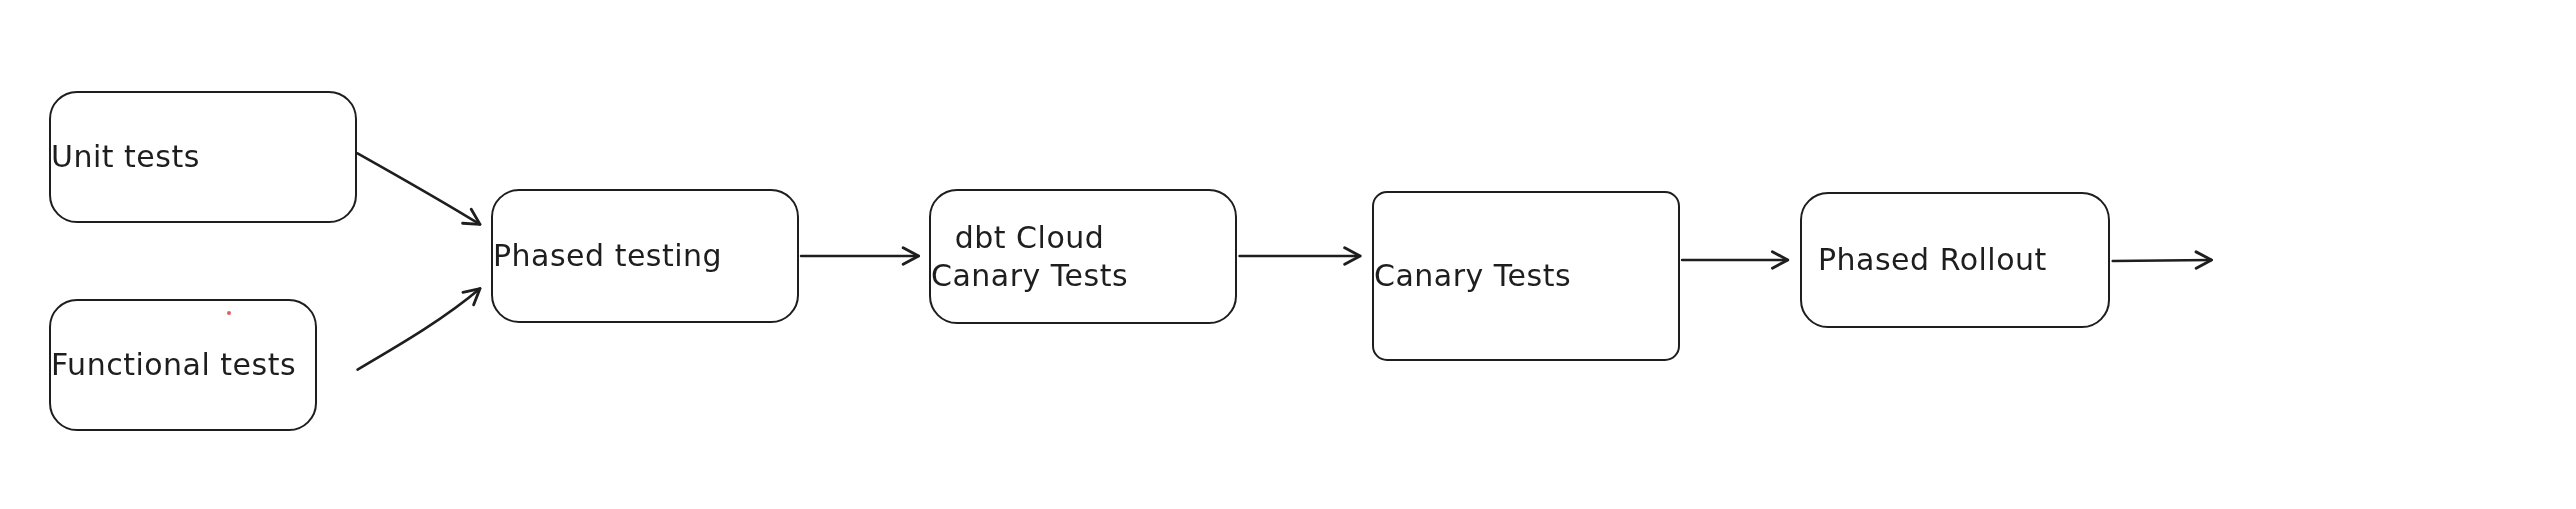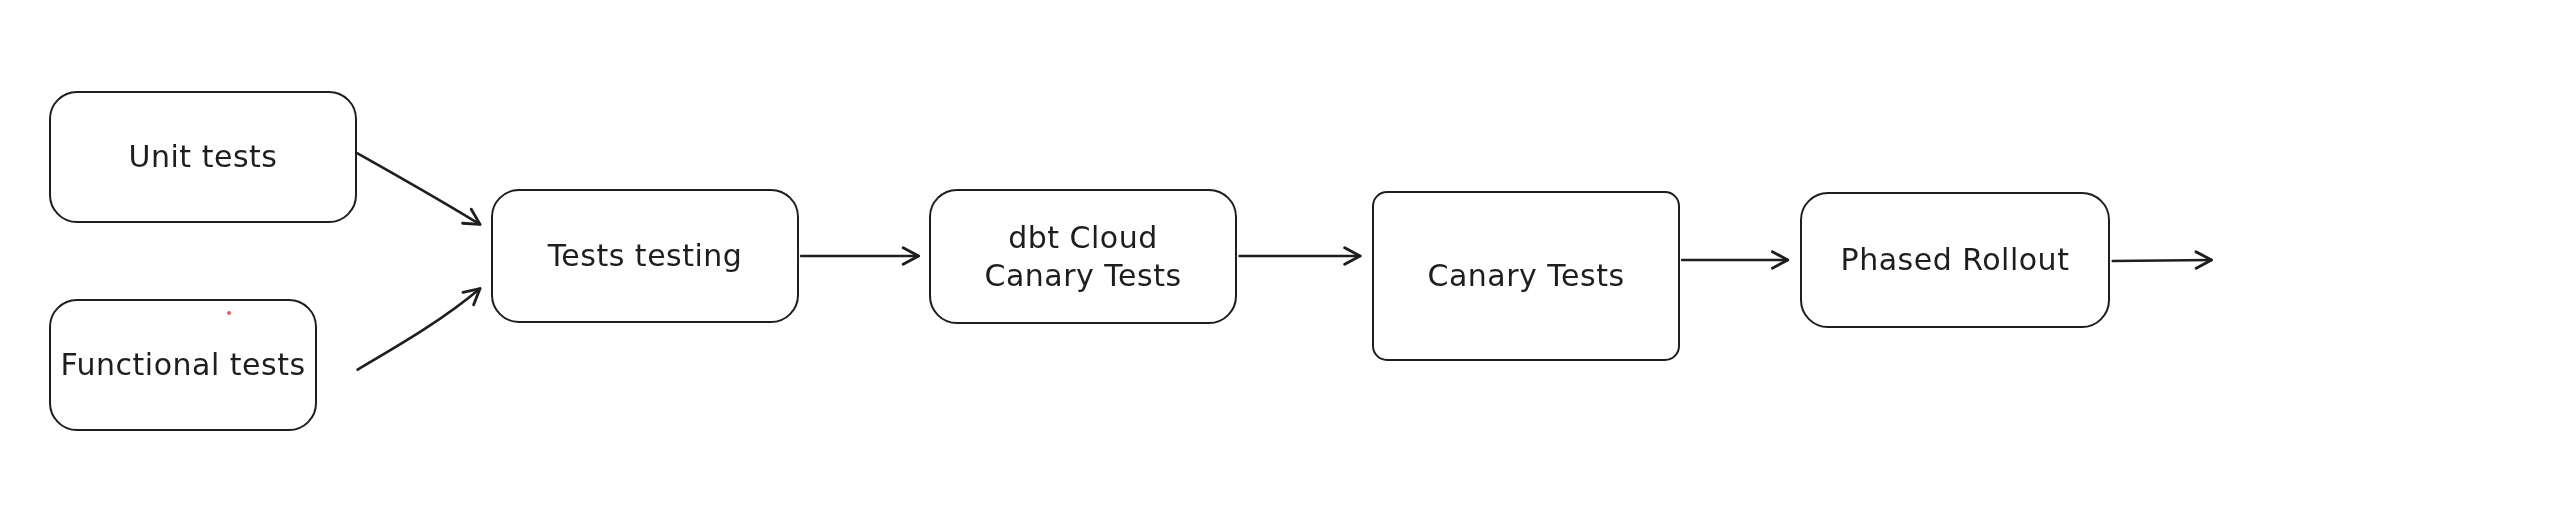--- a/index.html
+++ b/index.html
@@ -24,34 +24,33 @@
     pointer-events: none;
   }
   .node {
     position: absolute;
     box-sizing: border-box;
     border: 2.6px solid #1e1e1e;
     border-radius: 28px;
     background: #ffffff;
     display: flex;
     align-items: center;
-    justify-content: center;
     text-align: center;
     color: #1e1e1e;
     font-size: 30px;
     line-height: 1.25;
     white-space: pre-line;
     letter-spacing: 0.5px;
   }
   .node-unit        { left: 49px;   top: 91px;  width: 308px; height: 132px; }
   .node-functional  { left: 49px;   top: 299px; width: 268px; height: 132px; }
   .node-smoke       { left: 491px;  top: 189px; width: 308px; height: 134px; }
   .node-dbt         { left: 929px;  top: 189px; width: 308px; height: 135px; }
   .node-canary      { left: 1372px; top: 191px; width: 308px; height: 170px; border-radius: 15px; }
-  .node-phased      { left: 1800px; top: 192px; width: 310px; height: 136px; }
+  .node-phased      { left: 1800px; top: 192px; width: 310px; height: 136px; padding-left: 16px; }
   .node-you         { left: 2223px; top: 191px; width: 308px; height: 135px; }
   .red-dot {
     position: absolute;
     left: 227px;
     top: 311px;
     width: 4px;
     height: 4px;
     border-radius: 50%;
     background: #e06060;
   }
@@ -79,21 +78,21 @@
 
   <div class="node node-unit">
     <span>Unit tests</span>
   </div>
 
   <div class="node node-functional">
     <span>Functional tests</span>
   </div>
 
   <div class="node node-smoke">
-    <span>Tests testing</span>
+    <span>Phased testing</span>
   </div>
 
   <div class="node node-dbt">
     <span>dbt Cloud
 Canary Tests</span>
   </div>
 
   <div class="node node-canary">
     <span>Canary Tests</span>
   </div>

